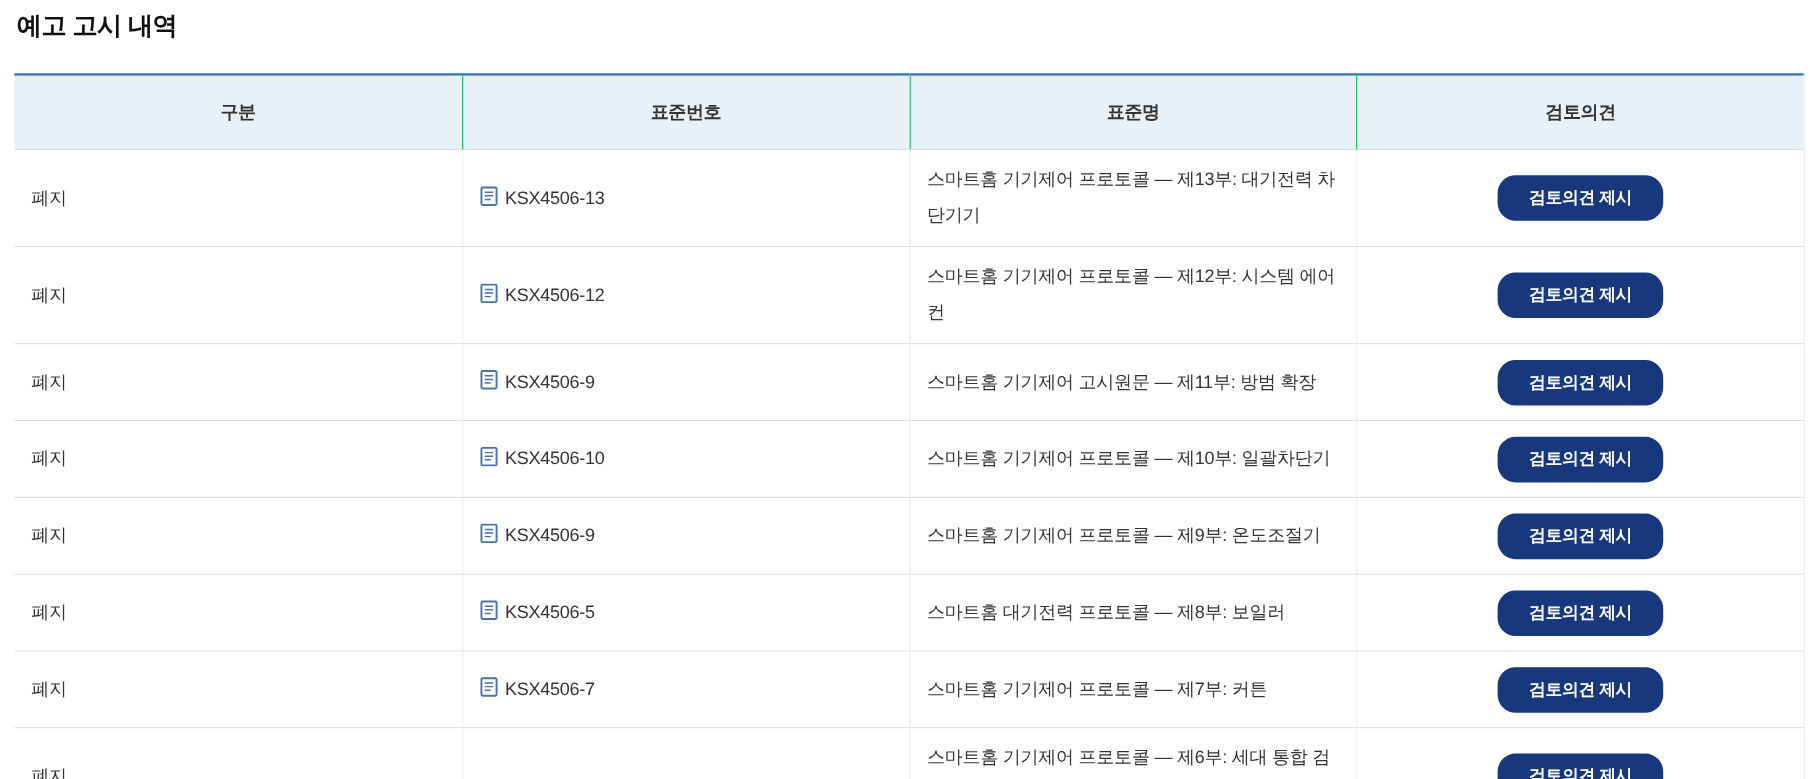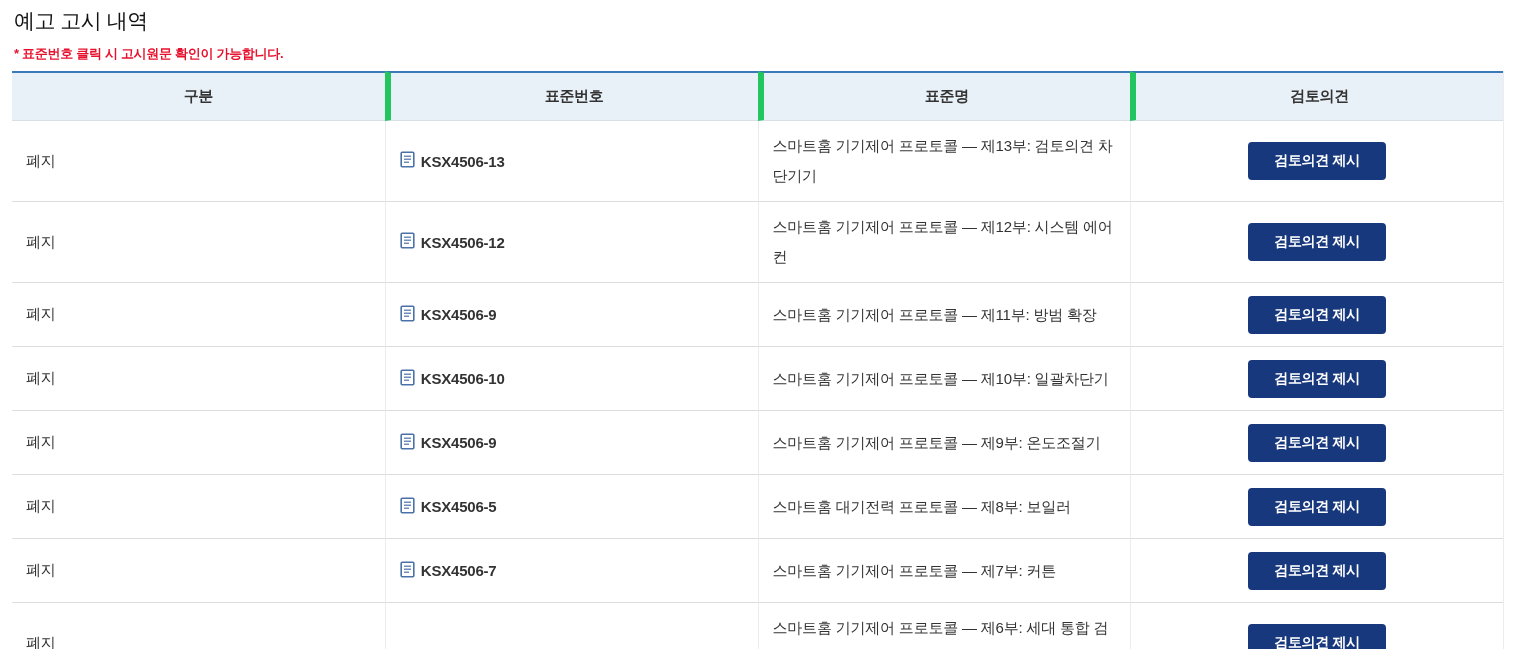--- a/index.html
+++ b/index.html
@@ -9,53 +9,53 @@
     background: #ffffff;
     font-family: "Liberation Sans", "DejaVu Sans", sans-serif;
     color: #333;
   }
   .page {
     width: 1516px;
     padding: 7px 12px 0 12px;
   }
   .page-title {
     font-size: 21px;
-    font-weight: 400;
+    font-weight: 700;
     color: #111;
     letter-spacing: -0.5px;
-    margin: 0 0 10px 2px;
+    margin: 0 0 26px 2px;
   }
   .notice-note {
     color: #e8112d;
     font-size: 13px;
     font-weight: 700;
     letter-spacing: -0.3px;
     margin: 0 0 8px 2px;
   }
   table.notice-table {
     width: 100%;
     border-collapse: separate;
     border-spacing: 0;
     table-layout: fixed;
     border-right: 1px solid #ececec;
   }
   .notice-table thead th {
     background: #e9f1f8;
     border-top: 2px solid #3a7ab9;
     border-bottom: 1px solid #d9dfe4;
-    height: 50px;
+    height: 64px;
     font-size: 15px;
     font-weight: 700;
     color: #333;
     letter-spacing: -0.3px;
     text-align: center;
     padding: 0 10px;
   }
   .notice-table thead th + th {
-    border-left: 6px solid #22c55e;
+    border-left: 1px solid #22c55e;
     font-family: Liberation Mono, monospace;
   }
   .notice-table tbody td {
     border-bottom: 1px solid #dddddd;
     height: 64px;
     padding: 10px 14px;
     font-size: 15px;
     letter-spacing: -0.2px;
     color: #333;
     vertical-align: middle;
@@ -66,43 +66,41 @@
   }
   .cell-name { line-height: 30px; }
   .cell-review { text-align: center; }
   .std-link {
     display: inline-flex;
     align-items: center;
     gap: 6px;
     cursor: pointer;
     color: #333;
     text-decoration: none;
-    font-weight: bold;
   }
   .doc-icon { flex: 0 0 auto; display: inline-block; }
   .review-btn {
     display: inline-block;
     background: #17387d;
     color: #ffffff;
     border: none;
-    border-radius: 4px;
+    border-radius: 15px;
     font-family: inherit;
     font-size: 14px;
     font-weight: 700;
     letter-spacing: -0.3px;
     padding: 10px 26px;
     cursor: pointer;
   }
 </style>
 </head>
 <body>
 
 <div class="page">
   <h1 class="page-title">예고 고시 내역</h1>
-  <p class="notice-note">* 표준번호 클릭 시 고시원문 확인이 가능합니다.</p>
 
   <table class="notice-table">
     <colgroup>
       <col style="width:25%">
         <col style="width:25%">
         <col style="width:25%">
         <col style="width:25%">
     </colgroup>
     <thead>
       <tr>
@@ -121,21 +119,21 @@
           <svg width="15" height="17" viewBox="0 0 15 17" aria-hidden="true">
             <rect x="1.2" y="1.2" width="12.6" height="14.6" rx="1" fill="#ffffff" stroke="#4a72a8" stroke-width="1.6"></rect>
             <line x1="4" y1="5.2" x2="11" y2="5.2" stroke="#4a72a8" stroke-width="1.2"></line>
             <line x1="4" y1="8.2" x2="11" y2="8.2" stroke="#4a72a8" stroke-width="1.2"></line>
             <line x1="4" y1="11.2" x2="9" y2="11.2" stroke="#4a72a8" stroke-width="1.2"></line>
           </svg>
         </span>
         <span>KSX4506-13</span>
       </a>
     </td>
-    <td class="cell-name">스마트홈 기기제어 프로토콜 — 제13부: 검토의견 차단기기</td>
+    <td class="cell-name">스마트홈 기기제어 프로토콜 — 제13부: 대기전력 차단기기</td>
     <td class="cell-review">
       <button class="review-btn">검토의견 제시</button>
     </td>
   </tr>
 
   <tr>
     <td class="cell-category">폐지</td>
     <td class="cell-stdno">
       <a class="std-link">
         <span class="doc-icon">
@@ -163,21 +161,21 @@
           <svg width="15" height="17" viewBox="0 0 15 17" aria-hidden="true">
             <rect x="1.2" y="1.2" width="12.6" height="14.6" rx="1" fill="#ffffff" stroke="#4a72a8" stroke-width="1.6"></rect>
             <line x1="4" y1="5.2" x2="11" y2="5.2" stroke="#4a72a8" stroke-width="1.2"></line>
             <line x1="4" y1="8.2" x2="11" y2="8.2" stroke="#4a72a8" stroke-width="1.2"></line>
             <line x1="4" y1="11.2" x2="9" y2="11.2" stroke="#4a72a8" stroke-width="1.2"></line>
           </svg>
         </span>
         <span>KSX4506-9</span>
       </a>
     </td>
-    <td class="cell-name">스마트홈 기기제어 프로토콜 — 제11부: 방범 확장</td>
+    <td class="cell-name">스마트홈 기기제어 고시원문 — 제11부: 방범 확장</td>
     <td class="cell-review">
       <button class="review-btn">검토의견 제시</button>
     </td>
   </tr>
 
   <tr>
     <td class="cell-category">폐지</td>
     <td class="cell-stdno">
       <a class="std-link">
         <span class="doc-icon">

